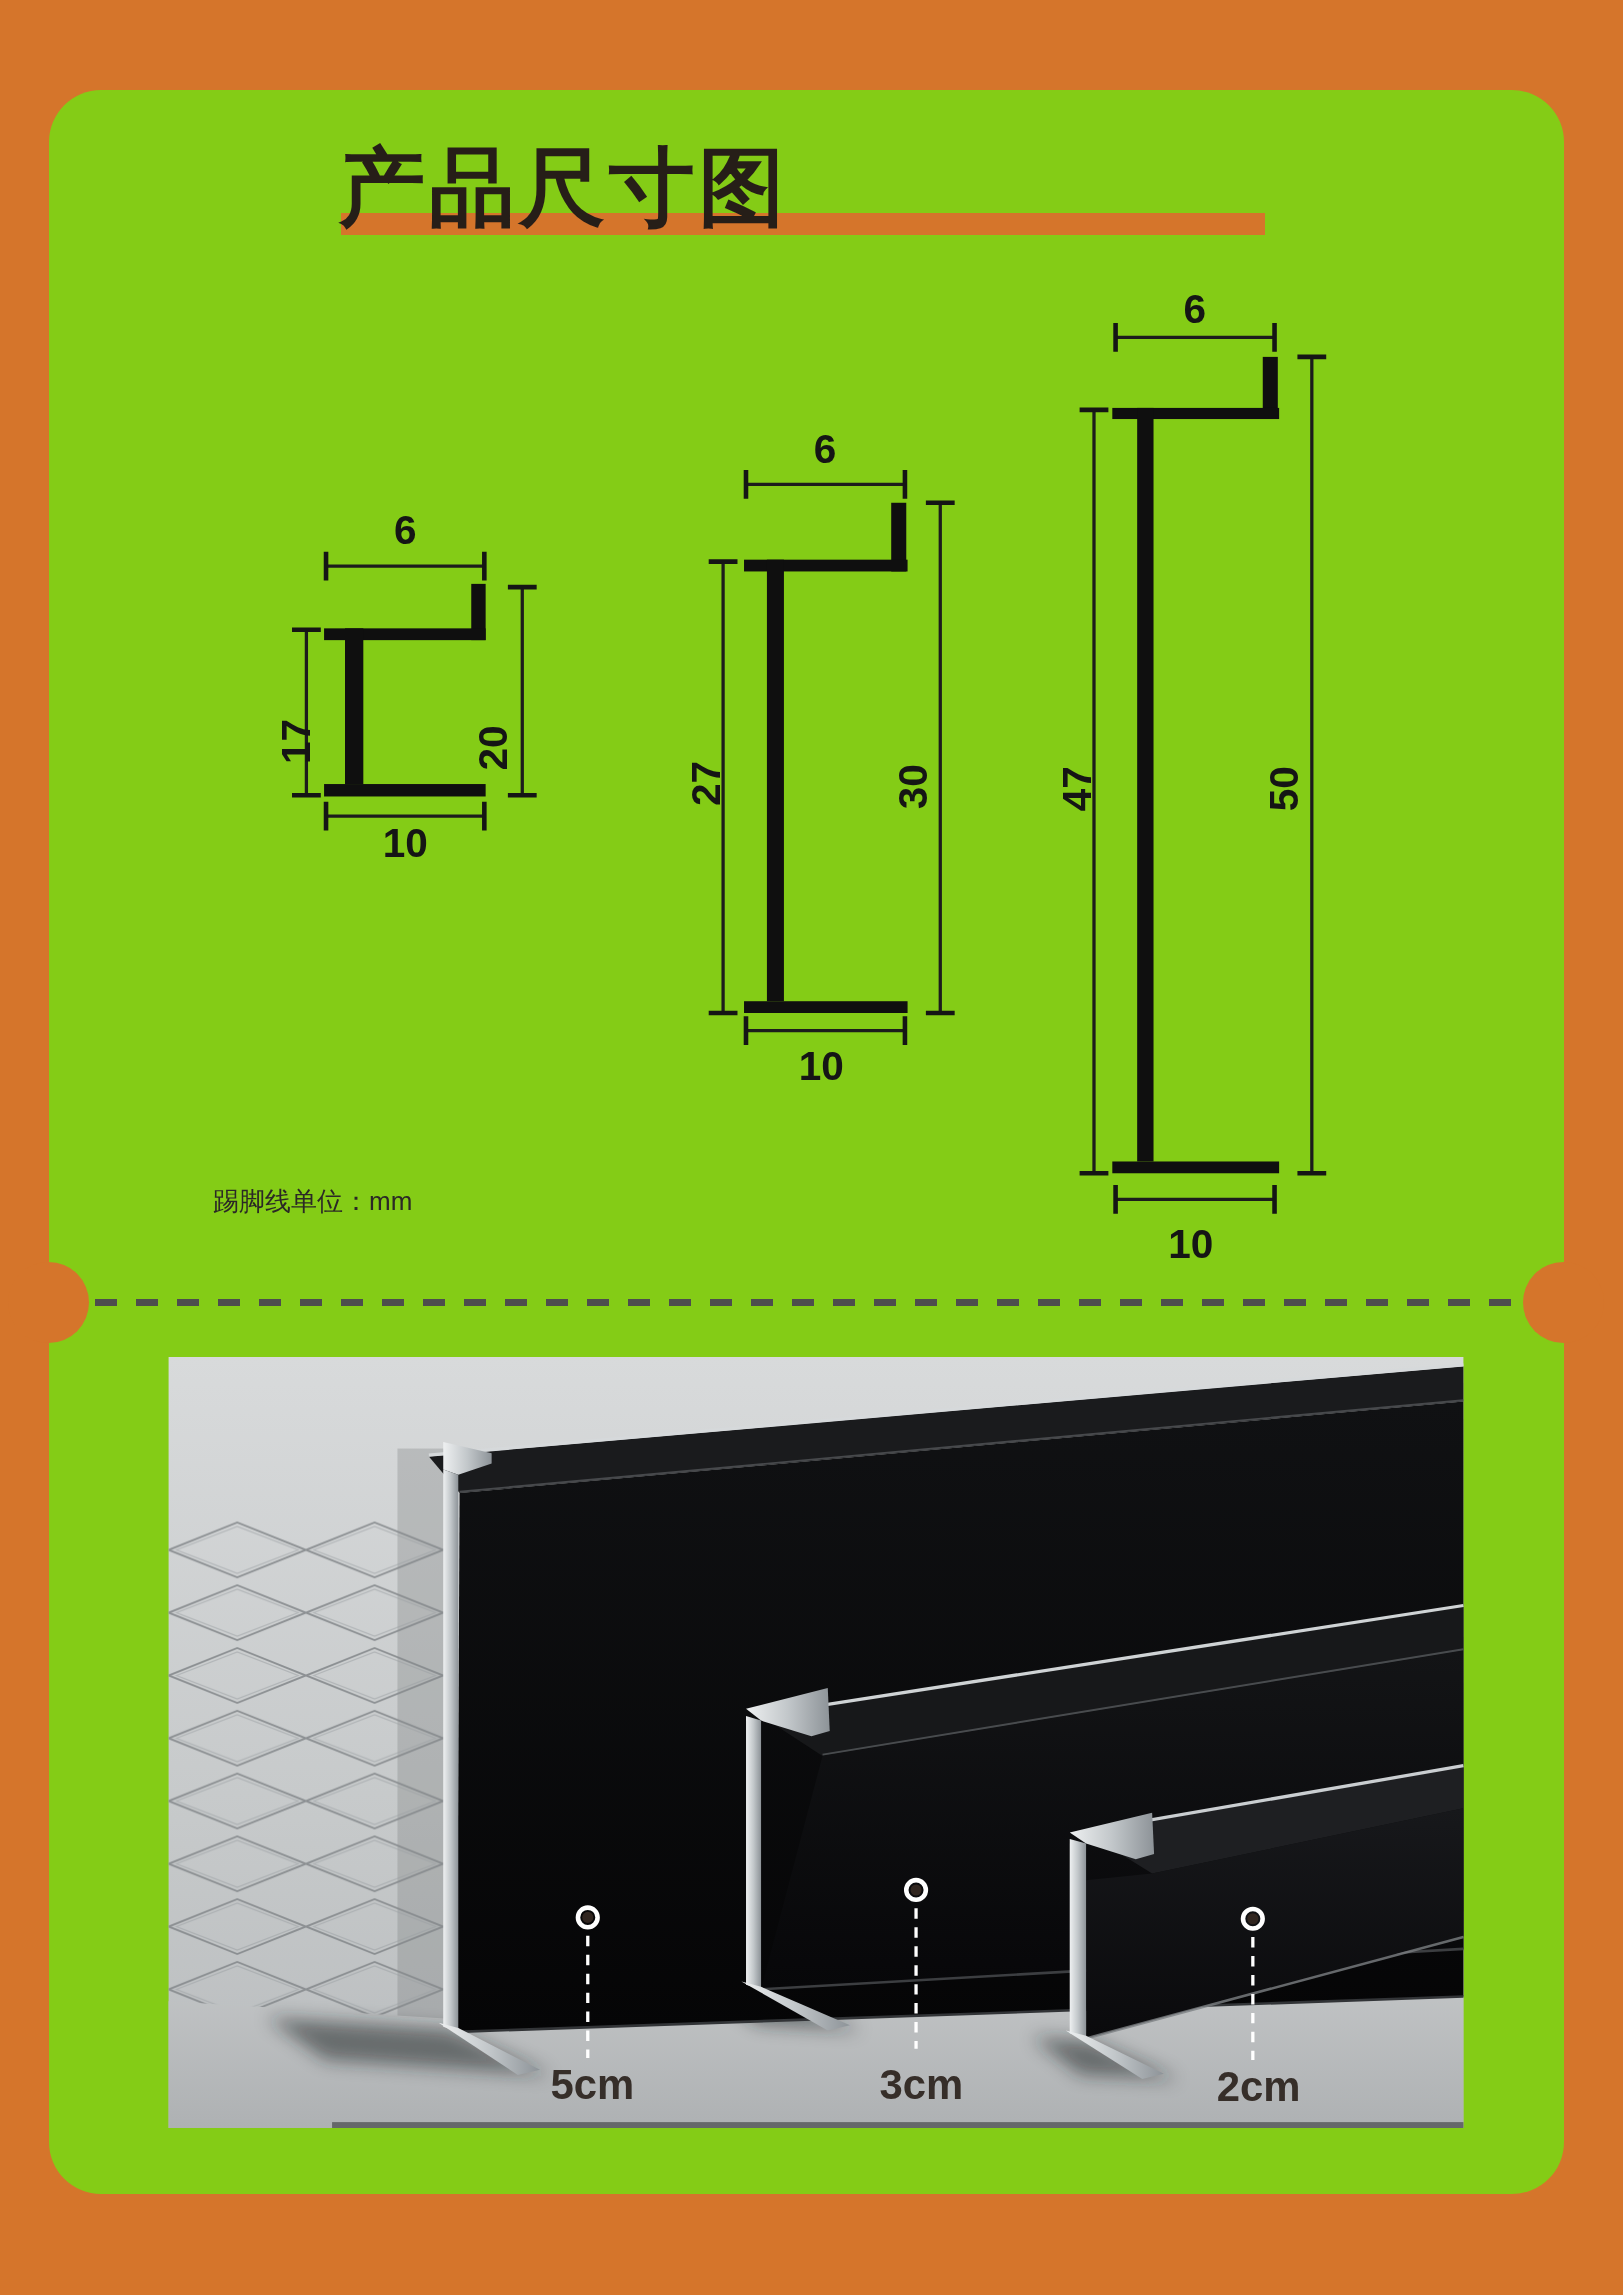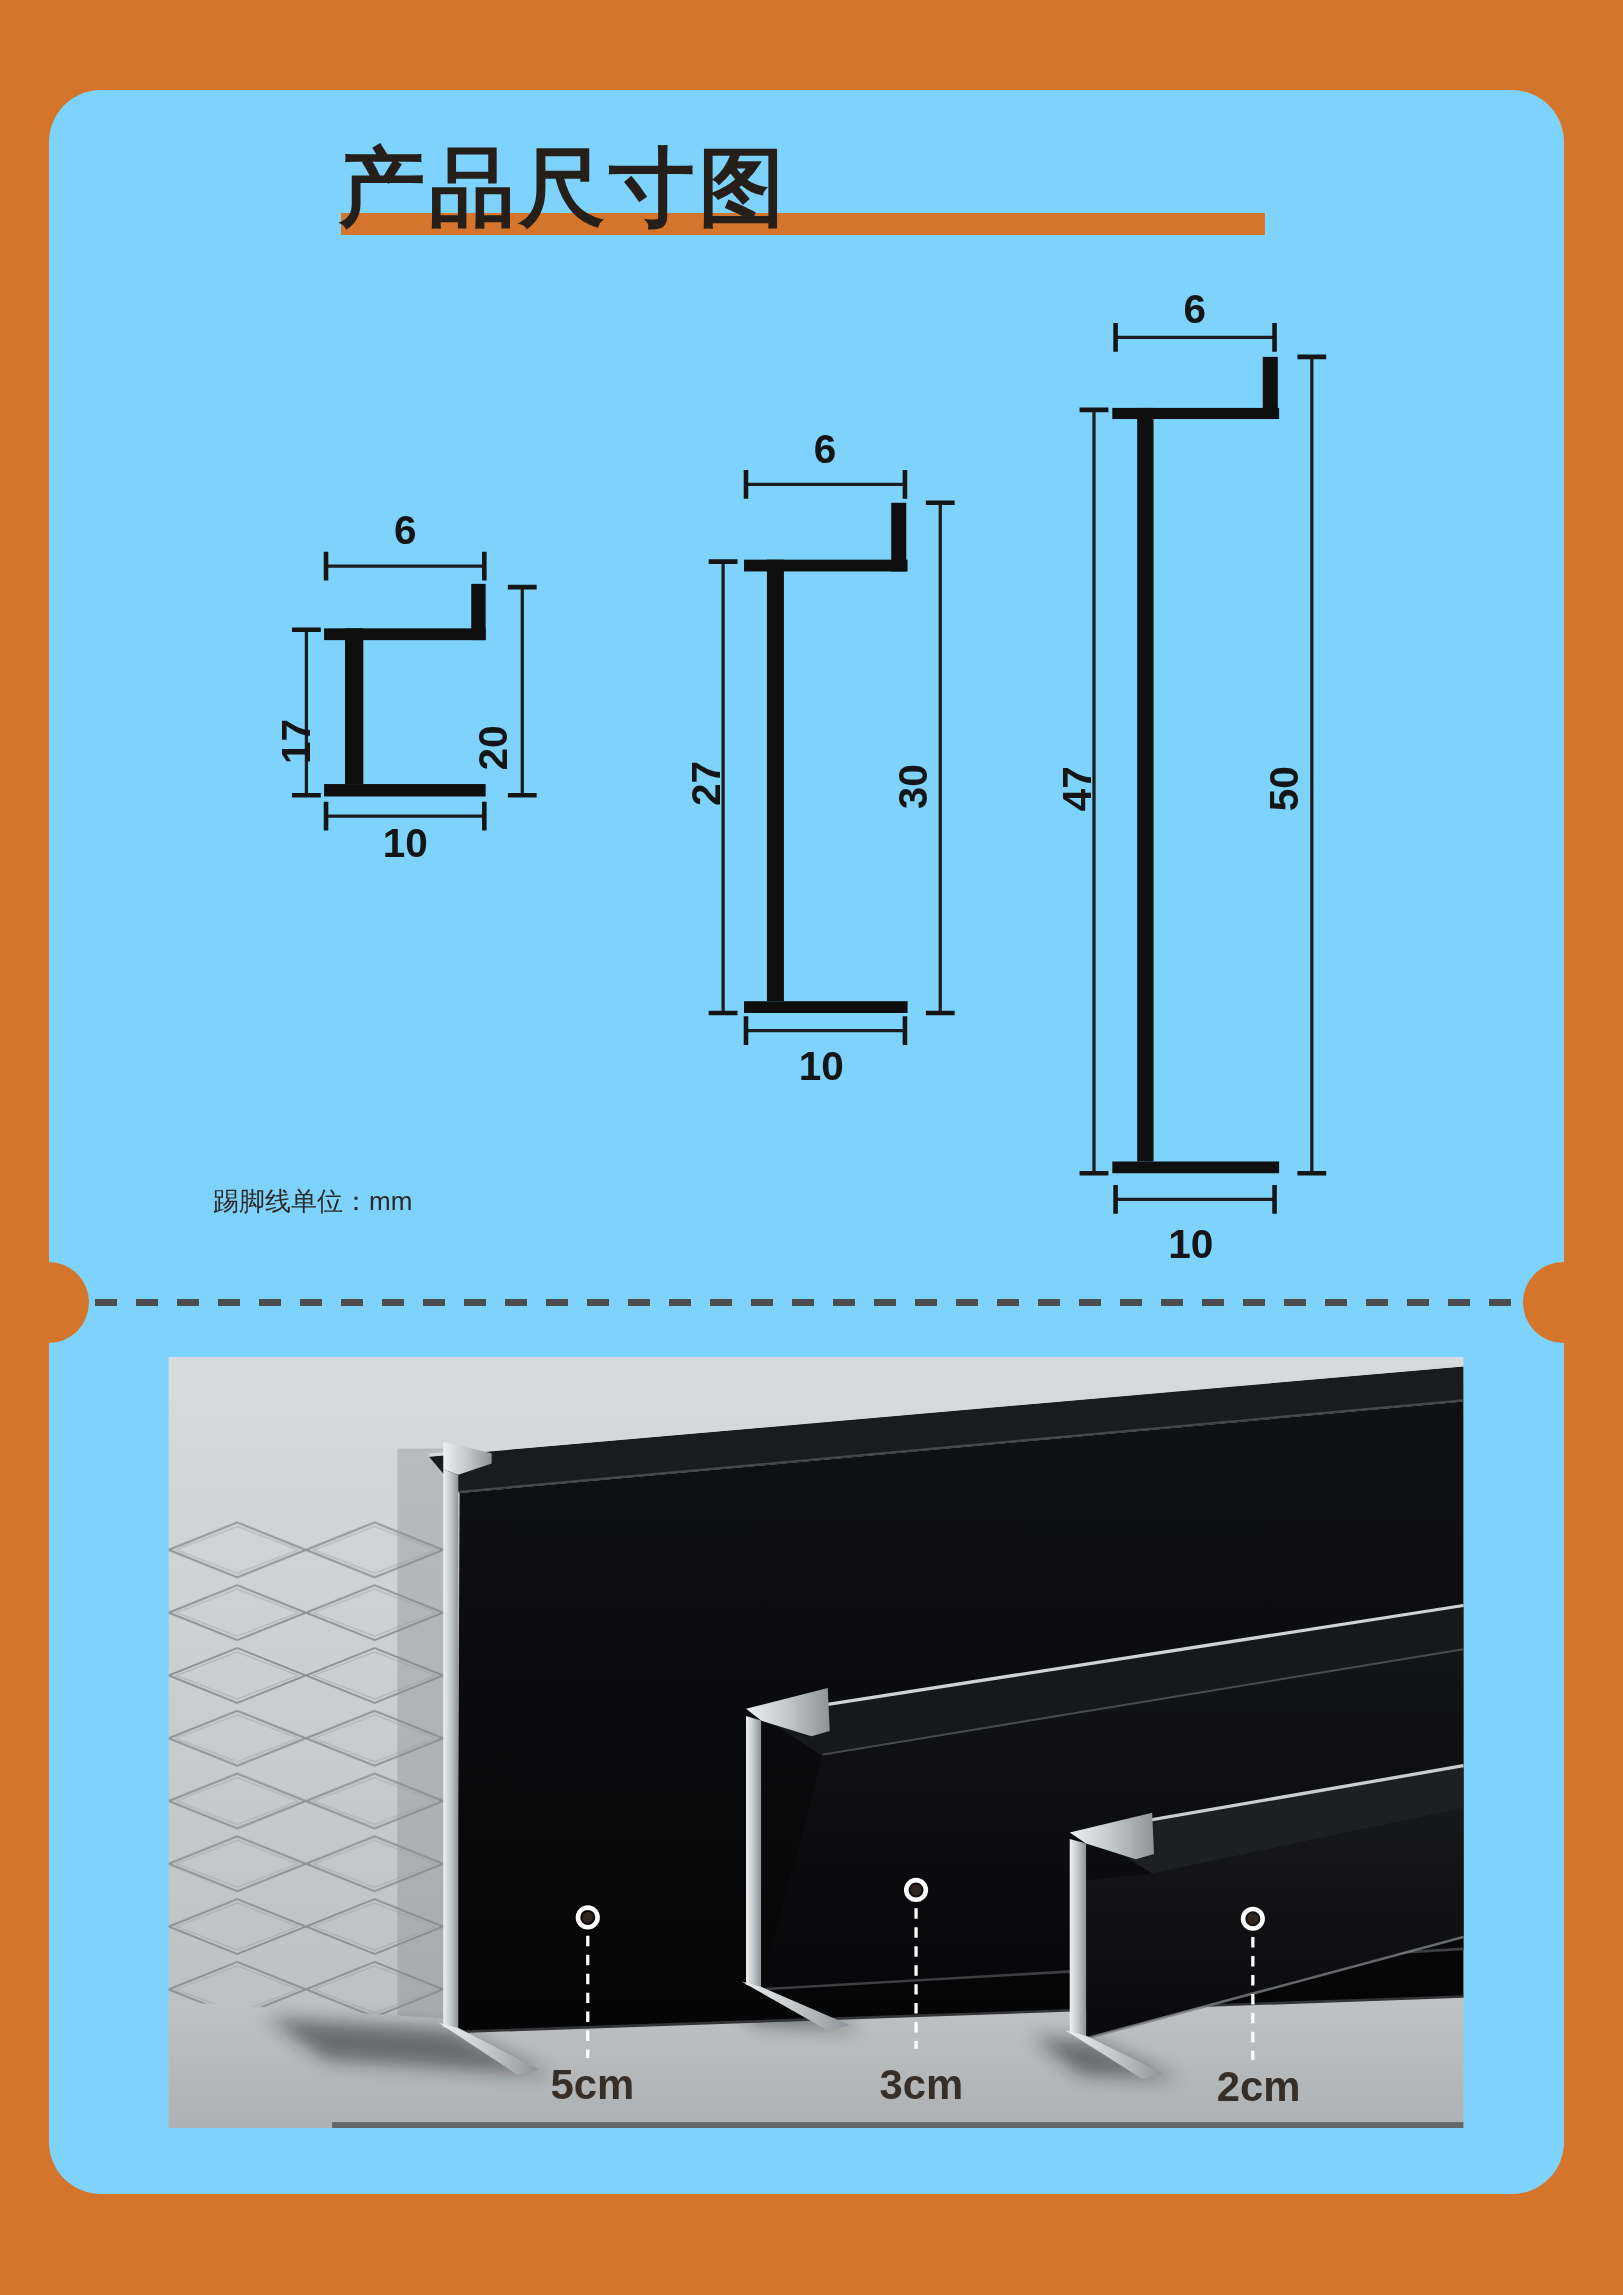--- a/index.html
+++ b/index.html
@@ -4,21 +4,21 @@
 <style>
   html,body{margin:0;padding:0;}
   body{
     width:1623px;height:2295px;position:relative;
     background:#d5752b;
     font-family:"Liberation Sans", sans-serif;
     overflow:hidden;
   }
   .card{
     position:absolute;left:49px;top:90px;width:1515px;height:2104px;
-    background:#7dd3fc;border-radius:52px;
+    background:#84cc16;border-radius:52px;
   }
   
   .title-bar{
     position:absolute;left:292px;top:123px;width:924px;height:21.6px;
     background:#d5752b;
   }
   .title-cn{
     position:absolute;left:290px;top:54px;
     font-size:86px;font-weight:900;color:#261e18;
     letter-spacing:3.9px;line-height:1;white-space:nowrap;

